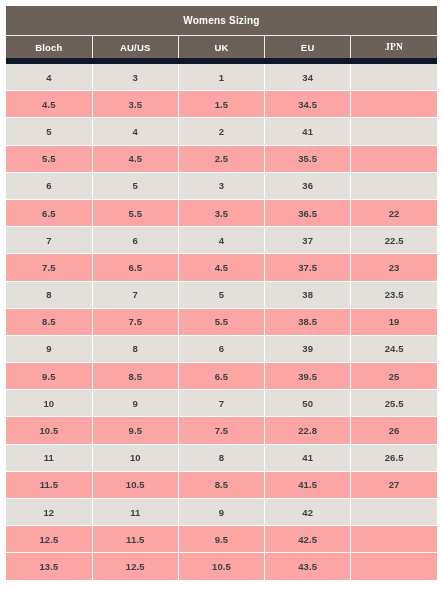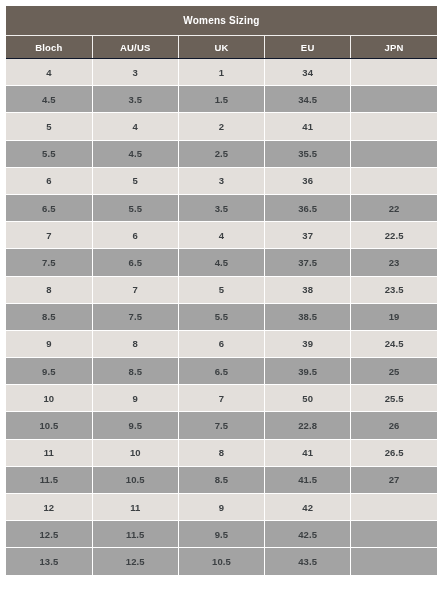--- a/index.html
+++ b/index.html
@@ -42,39 +42,39 @@
   .head-cell {
     background: #6b6158;
     color: #ffffff;
     font-size: 9.5px;
     font-weight: bold;
     text-align: center;
     letter-spacing: 0.2px;
     height: 22px;
     padding: 0;
     border-right: 1px solid #f1efed;
-    border-bottom: 1px solid #0f172a;
+    border-bottom: 6px solid #0f172a;
     margin-left: 20px;
   }
-  .head-cell:last-child { border-right: none; }
+  .head-cell:last-child { border-right: none; font-family: Liberation Serif, serif; }
 
   td.data-cell {
     font-size: 9.5px;
     font-weight: bold;
     color: #3c4043;
     text-align: center;
     height: 26.2px;
     padding: 0;
     border-right: 1px solid #ffffff;
     border-bottom: 1px solid #ffffff;
     letter-spacing: 0.1px;
   }
   td.data-cell:last-child { border-right: none; }
   tr.row-odd td.data-cell  { background: #e3dfdb; }
-  tr.row-even td.data-cell { background: #a3a3a3; }
+  tr.row-even td.data-cell { background: #fca5a5; }
   tr.last-row td.data-cell { border-bottom: none; }
 </style>
 </head>
 <body>
 
 <div class="chart-wrap">
   <table class="size-table">
     <colgroup>
       <col>
         <col>

